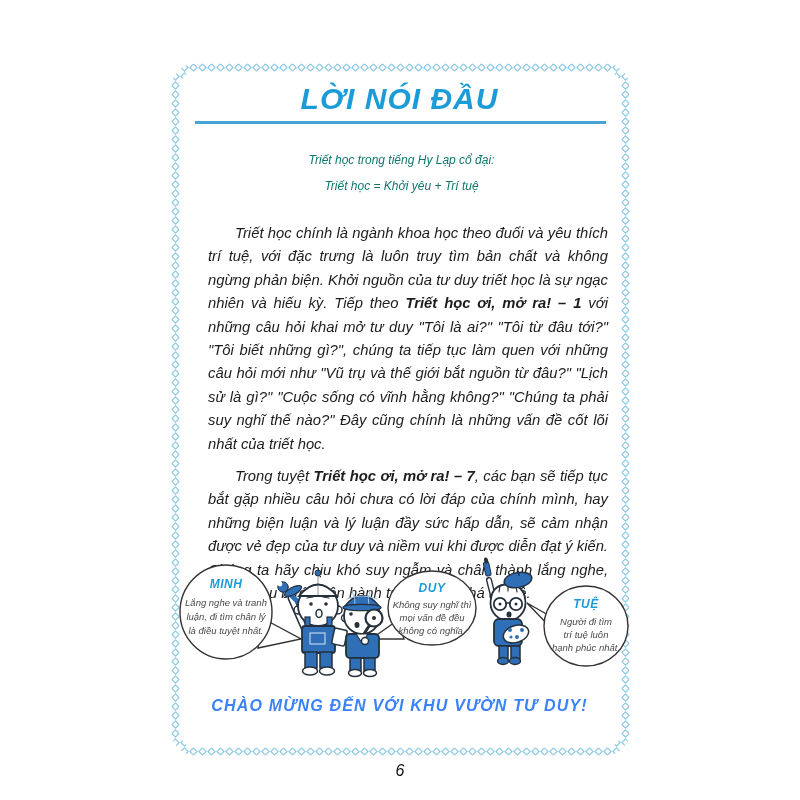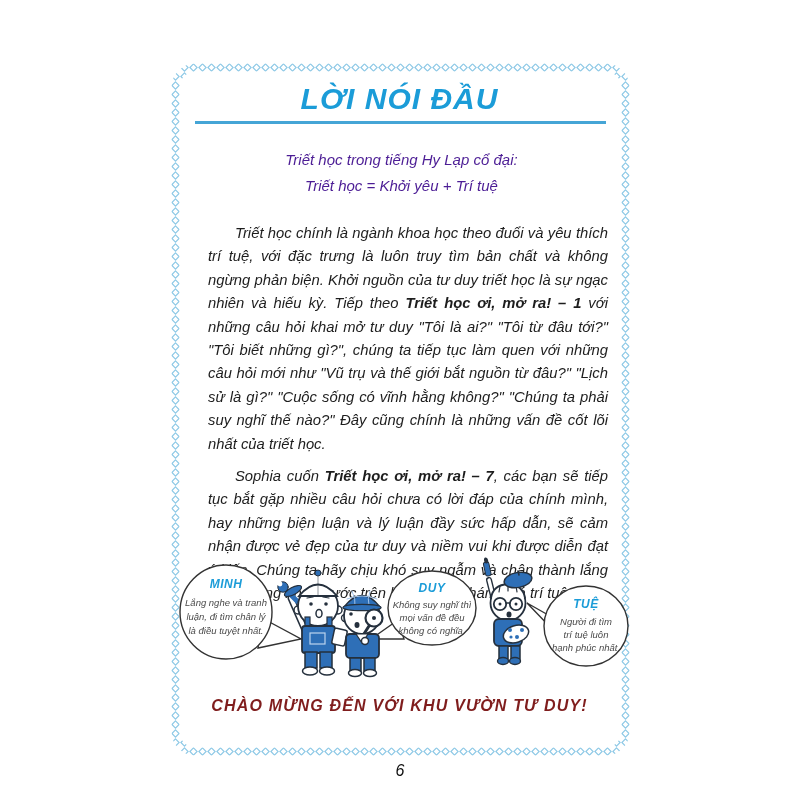--- a/index.html
+++ b/index.html
@@ -10,34 +10,34 @@
   .frame-svg{position:absolute;left:0;top:0;}
   .page-title{
     position:absolute;left:172px;top:82px;width:455px;text-align:center;
     font-size:30px;font-weight:800;letter-spacing:1px;color:#1b9cd8;
   }
   .title-underline{
     position:absolute;left:195px;top:121px;width:411px;height:2.5px;background:#45a5d6;
   }
   .intro{
     position:absolute;left:196px;top:147px;width:411px;text-align:center;
-    font-size:15px;line-height:26px;color:#4c1d95;
+    font-size:12px;line-height:26px;color:#0f766e;
   }
   .body-text{
     position:absolute;left:196px;top:222px;width:412px;
     font-size:14.8px;line-height:23.4px;text-align:justify;color:#1d1d1d;
   }
   .body-text p{margin:0 0 9px 12px;text-indent:27px;}
   .body-text b{font-weight:bold;}
   .chars-svg{position:absolute;left:160px;top:550px;}
   .bub-name{font-family:"Liberation Sans",sans-serif;font-size:12px;font-weight:bold;fill:#1b9cd8;letter-spacing:0.5px;}
   .bub-line{font-family:"Liberation Sans",sans-serif;font-size:9.5px;fill:#4a4a4a;}
   .tagline{
     position:absolute;left:172px;top:697px;width:455px;text-align:center;
-    font-size:16px;font-weight:800;letter-spacing:1.2px;color:#7f1d1d;
+    font-size:16px;font-weight:800;letter-spacing:1.2px;color:#3b82f6;
   }
   .page-number{
     position:absolute;left:0;top:762px;width:800px;text-align:center;
     font-size:16px;color:#111111;
   }
 </style>
 </head>
 <body>
 
 <div class="page">
@@ -54,21 +54,21 @@
   <div class="page-title">LỜI NÓI ĐẦU</div>
   <div class="title-underline"></div>
 
   <div class="intro">
     <div>Triết học trong tiếng Hy Lạp cổ đại:</div>
     <div>Triết học = Khởi yêu + Trí tuệ</div>
   </div>
 
   <div class="body-text">
     <p><span>Triết học chính là ngành khoa học theo đuổi và yêu thích trí tuệ, với đặc trưng là luôn truy tìm bản chất và không ngừng phản biện. Khởi nguồn của tư duy triết học là sự ngạc nhiên và hiếu kỳ. Tiếp theo </span><b>Triết học ơi, mở ra! – 1</b><span> với những câu hỏi khai mở tư duy "Tôi là ai?" "Tôi từ đâu tới?" "Tôi biết những gì?", chúng ta tiếp tục làm quen với những câu hỏi mới như "Vũ trụ và thế giới bắt nguồn từ đâu?" "Lịch sử là gì?" "Cuộc sống có vĩnh hằng không?" "Chúng ta phải suy nghĩ thế nào?" Đây cũng chính là những vấn đề cốt lõi nhất của triết học.</span></p>
-    <p><span>Sophia cuốn </span><b>Triết học ơi, mở ra! – 7</b><span>, các bạn sẽ tiếp tục bắt gặp nhiều câu hỏi chưa có lời đáp của chính mình, hay những biện luận và lý luận đầy sức hấp dẫn, sẽ cảm nhận được vẻ đẹp của tư duy và niềm vui khi được diễn đạt ý kiến. Chúng ta hãy chịu khó suy ngẫm và chân thành lắng nghe, cùng nhau bước trên hành trình khám phá trí tuệ.</span></p>
+    <p><span>Trong tuyệt </span><b>Triết học ơi, mở ra! – 7</b><span>, các bạn sẽ tiếp tục bắt gặp nhiều câu hỏi chưa có lời đáp của chính mình, hay những biện luận và lý luận đầy sức hấp dẫn, sẽ cảm nhận được vẻ đẹp của tư duy và niềm vui khi được diễn đạt ý kiến. Chúng ta hãy chịu khó suy ngẫm và chân thành lắng nghe, cùng nhau bước trên hành trình khám phá trí tuệ.</span></p>
   </div>
 
   <svg class="chars-svg" width="480" height="148" viewBox="160 550 480 148">
 
     <g>
       <path d="M262 618 L301 639 L258 648 Z" fill="#ffffff" stroke="#333333" stroke-width="1.4"></path>
       <ellipse cx="226" cy="612" rx="46" ry="47" fill="#ffffff" stroke="#333333" stroke-width="1.4"></ellipse>
       <text class="bub-name" x="226" y="588" text-anchor="middle">MINH</text>
       <text class="bub-line" x="226" y="606" text-anchor="middle">Lắng nghe và tranh</text>
       <text class="bub-line" x="226" y="620" text-anchor="middle">luận, đi tìm chân lý</text>

